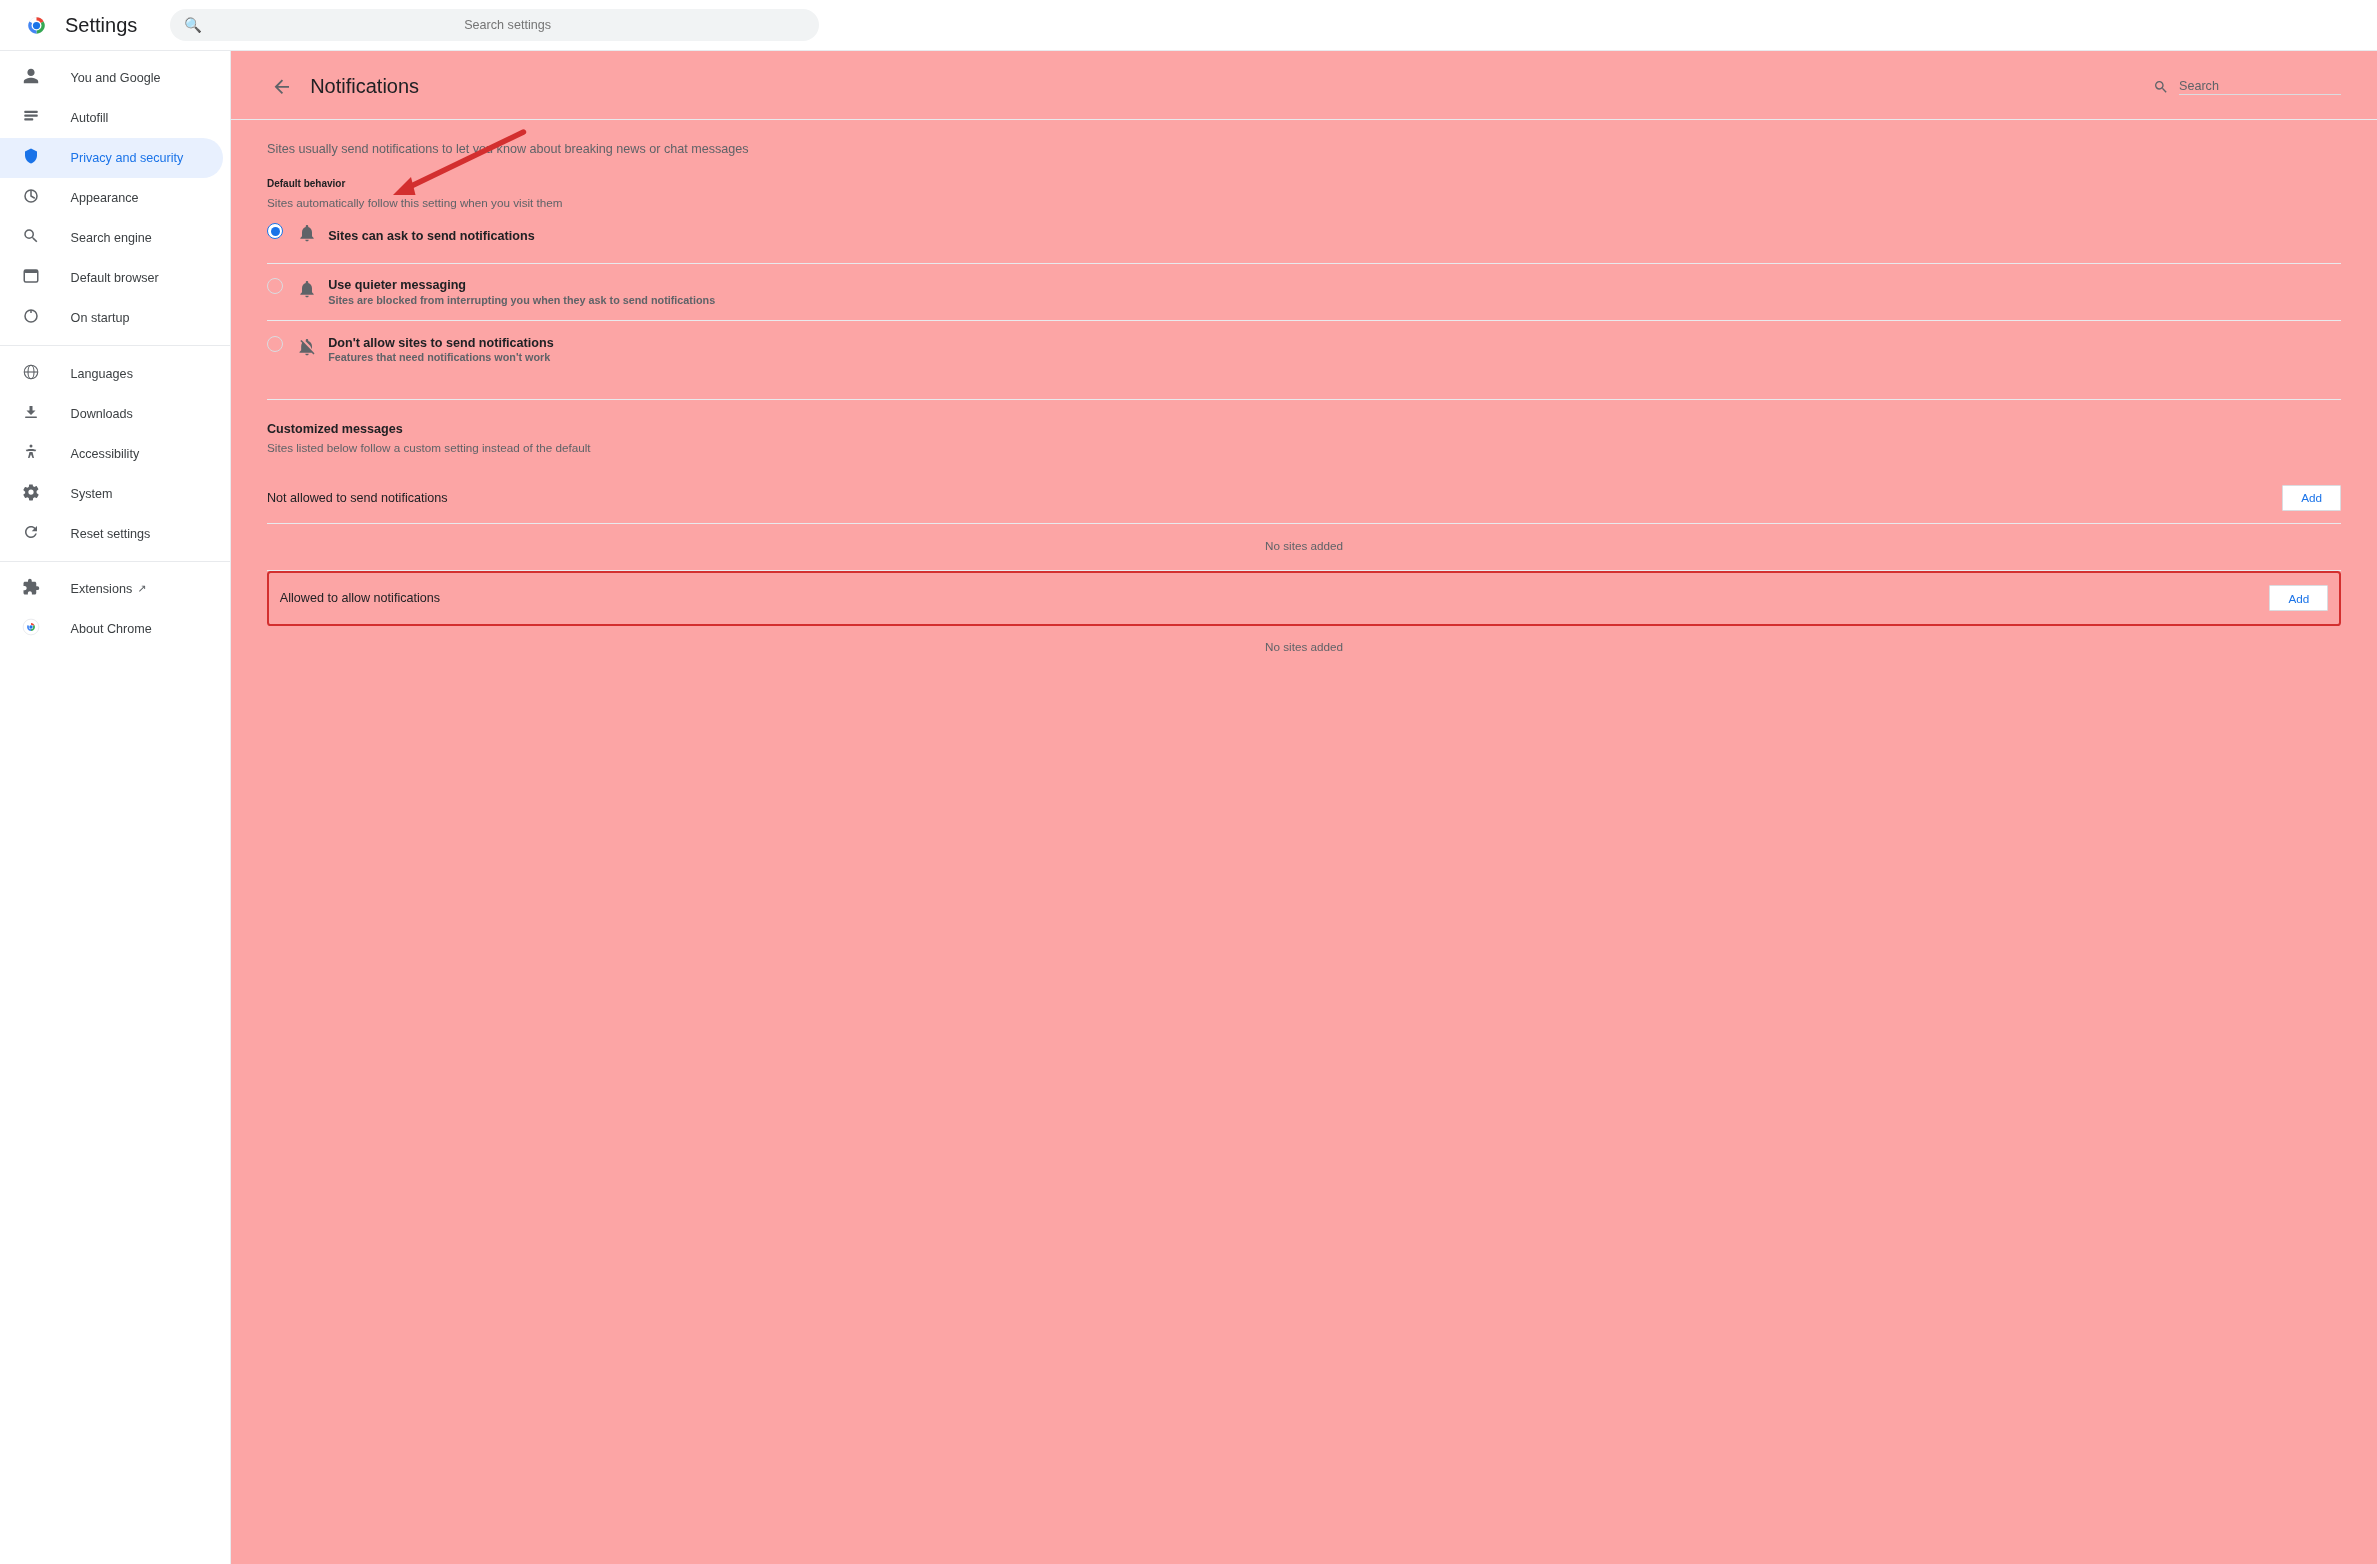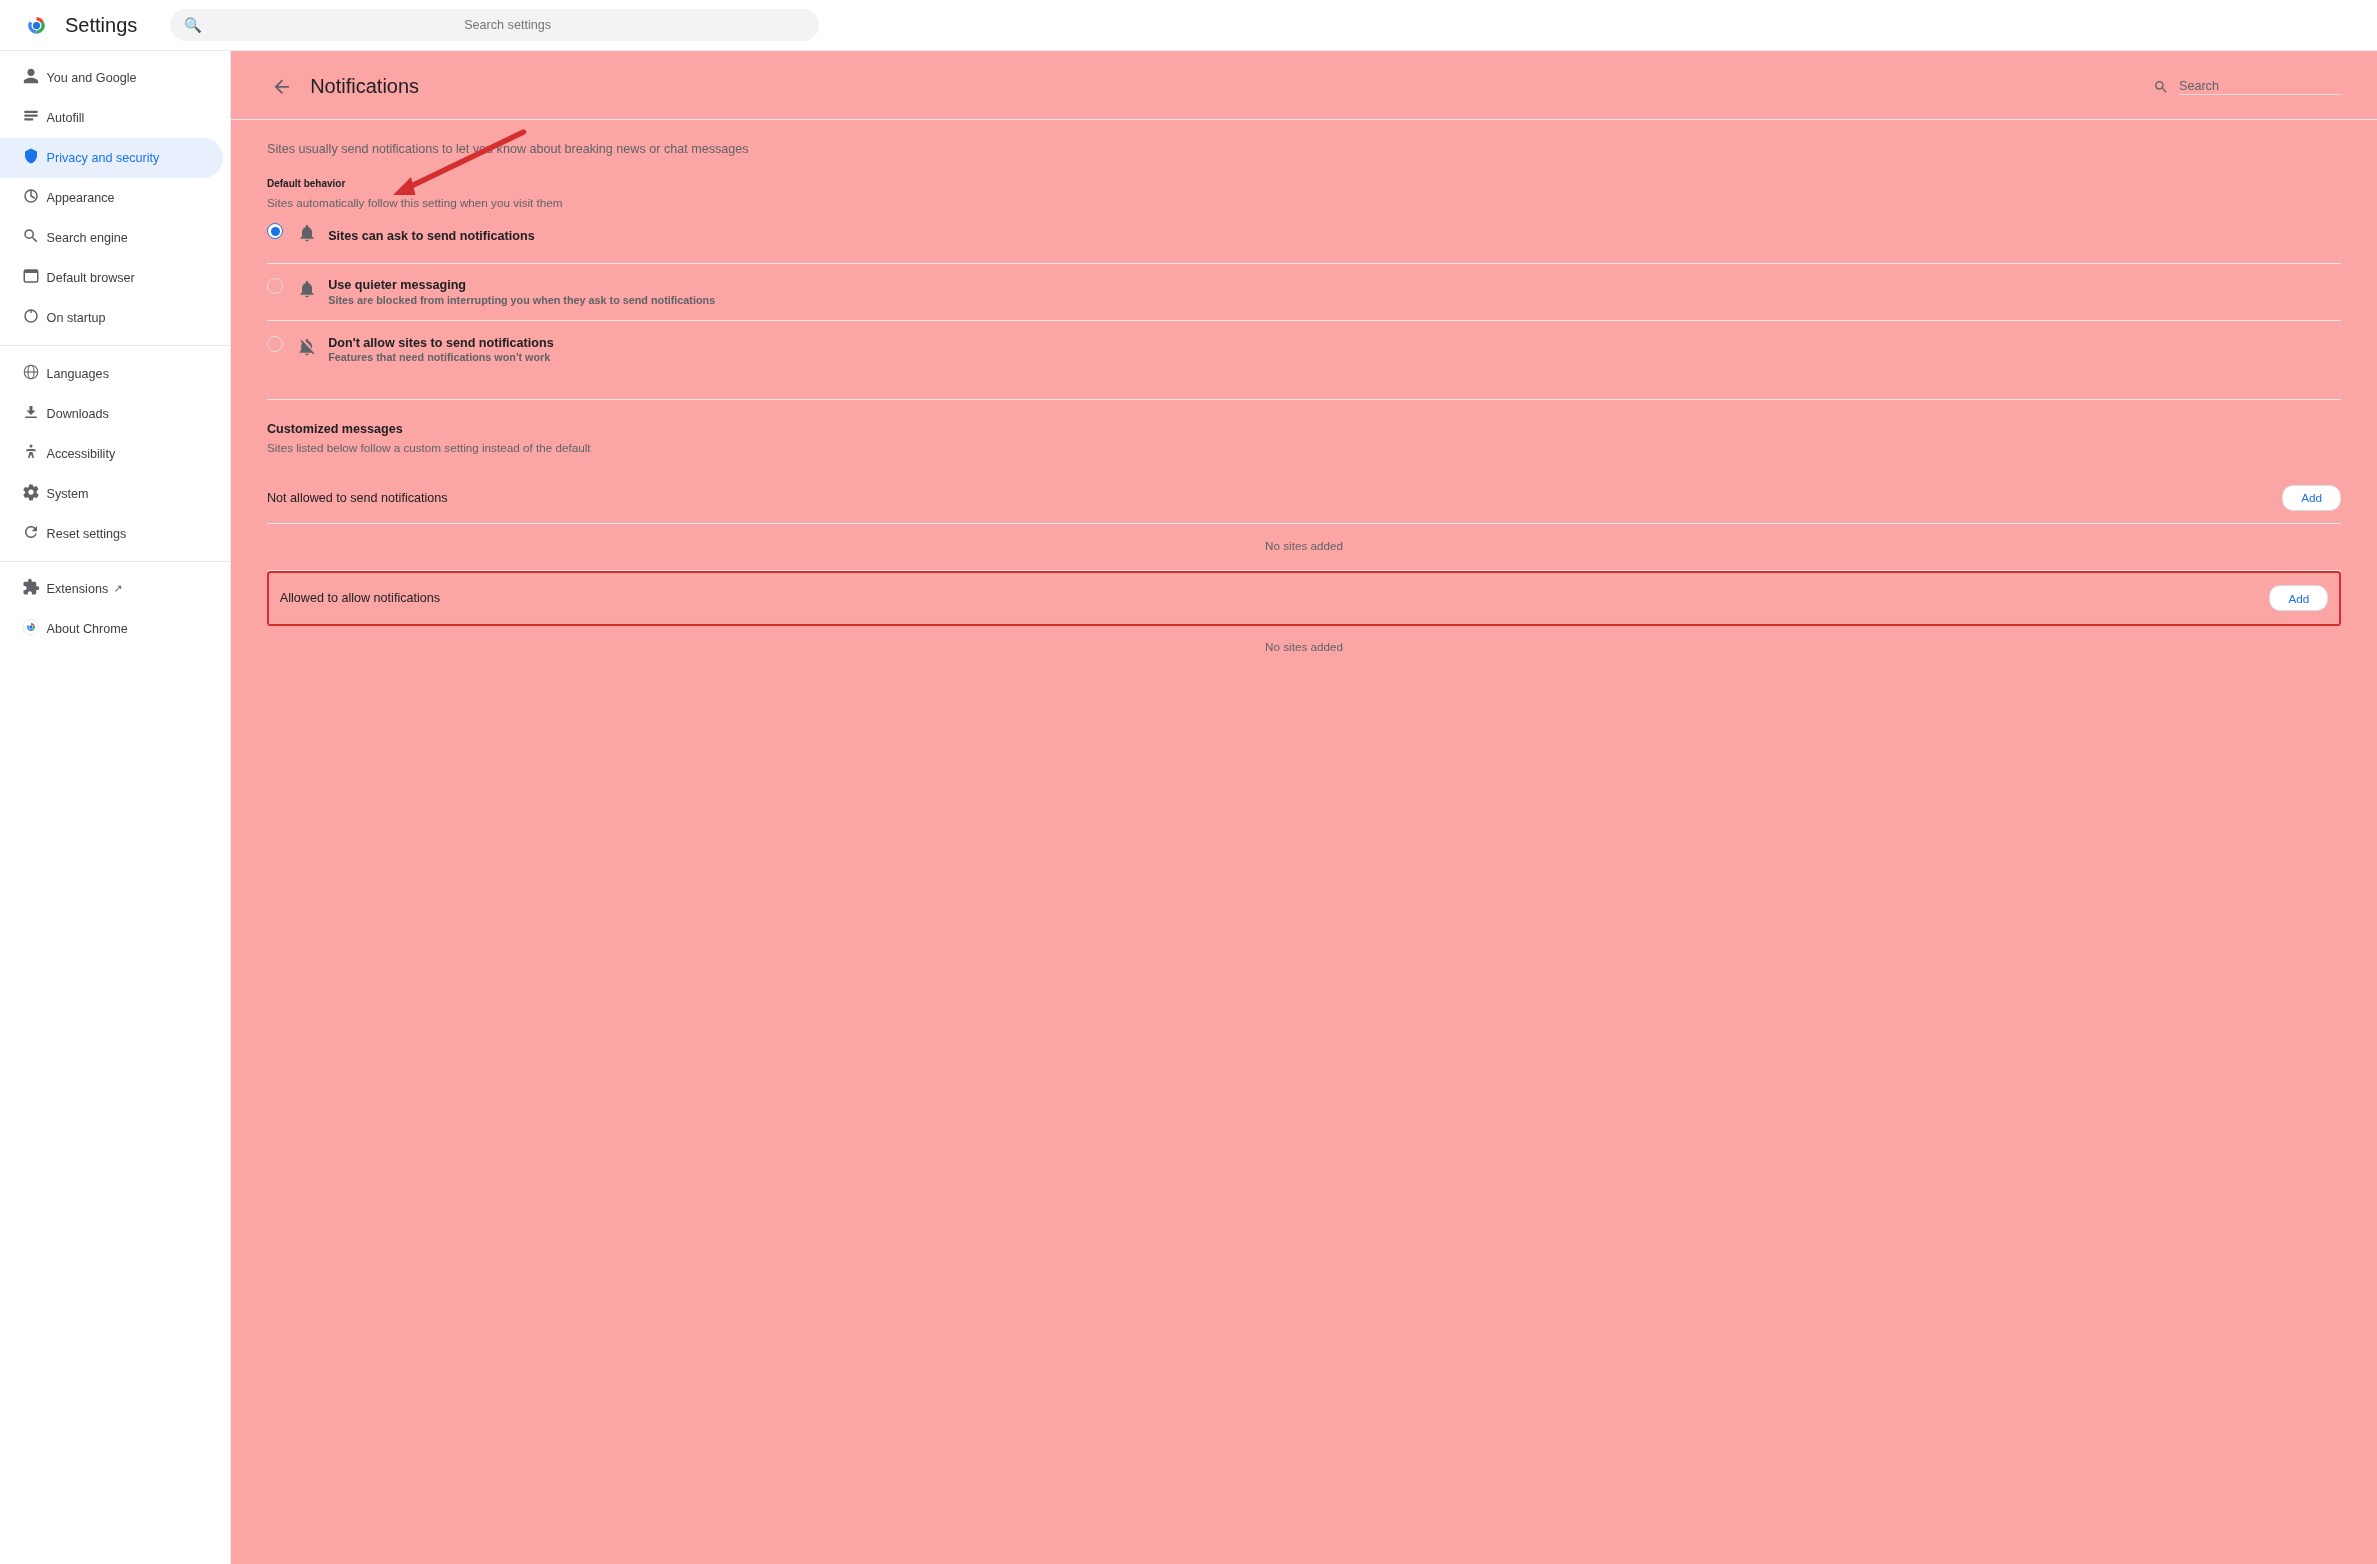--- a/index.html
+++ b/index.html
@@ -68,21 +68,21 @@
       padding: 7.2px 0;
       border-right: 0.9px solid #e8eaed;
     }
     .sidebar-item {
       display: flex;
       align-items: center;
       padding: 9px 21.6px;
       cursor: pointer;
       border-radius: 0 21.6px 21.6px 0;
       margin-right: 7.2px;
-      gap: 7px;
+      gap: 31px;
       color: #3c4043;
       font-size: 12.6px;
     }
     .sidebar-item.active {
       background: #e8f0fe;
       color: #1a73e8;
       font-weight: 500;
     }
     .sidebar-item .item-icon {
       font-size: 16px;
@@ -260,21 +260,21 @@
     .list-section-label {
       font-size: 12.6px;
       color: #202124;
     }
     .add-btn {
       border: 0.9px solid #dadce0;
       background: #fff;
       color: #1a73e8;
       font-size: 11.7px;
       padding: 5.4px 18px;
-      border-radius: 11px;
+      border-radius: 1px;
       cursor: pointer;
       font-weight: 500;
     }
 
     .no-sites {
       text-align: center;
       color: #5f6368;
       font-size: 11.7px;
       padding: 14.4px 0 18px 0;
       border-bottom: 0.9px solid #e8eaed;

